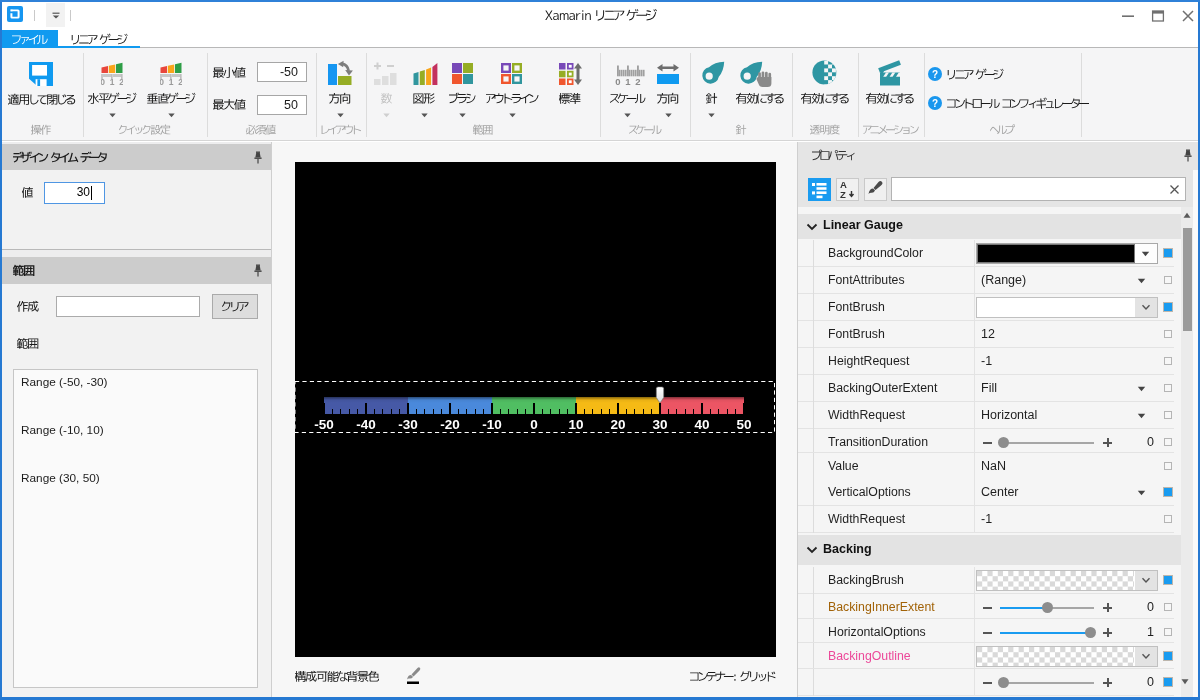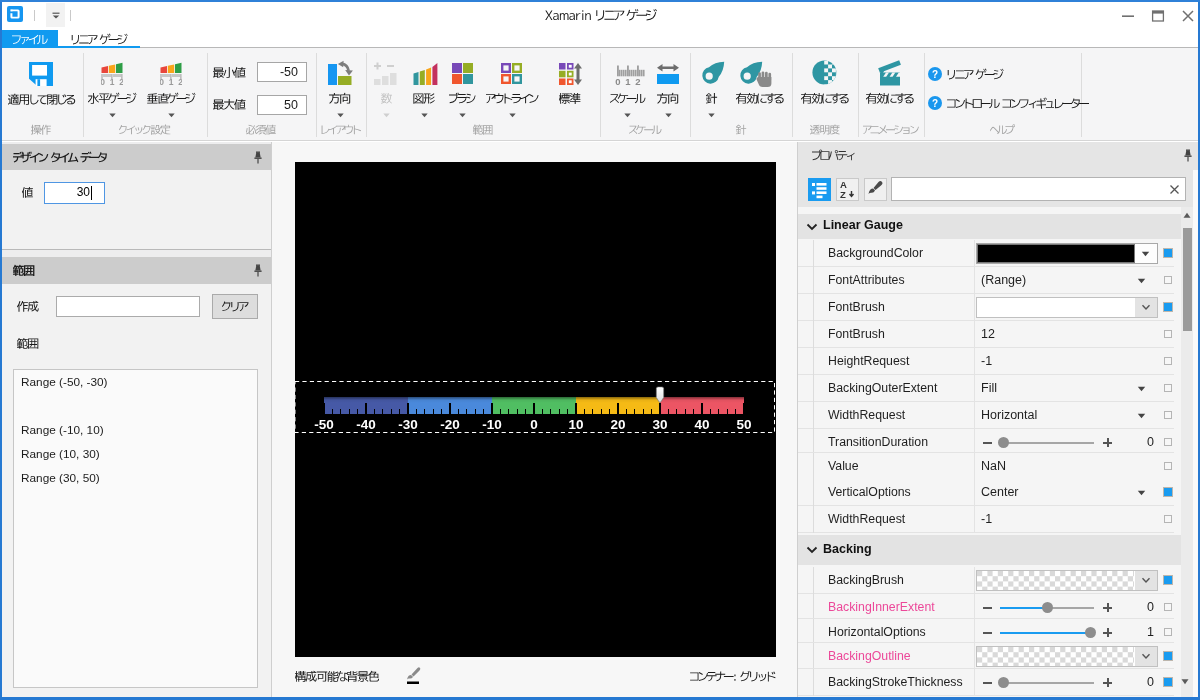--- a/index.html
+++ b/index.html
@@ -399,21 +399,20 @@
 <div class="abs" style="left:212px;top:294px;width:46px;height:25px;background:#dddddd;border:1px solid #aaaaaa"></div>
 <svg class="t" style="left:222.0px;top:297.2px" width="27" height="18" viewBox="0 -13.80 27 18">
       <path d="M7.4 -7.3H2.7Q2 -5.2 0.3 -3.7L-0.3 -4.3Q1.9 -6.4 2.2 -9.4L3.1 -9.3Q3.1 -8.8 2.9 -8.2H8.4V-8Q8.4 -4 6.5 -2Q4.6 -0 0.5 0.3L0.3 -0.5Q4 -0.9 5.7 -2.4Q7.3 -4 7.4 -7.3Z M15.6 -8.9H16.6V-5.8Q16.6 -2.8 15.2 -1.3Q13.8 0.2 10.8 0.6L10.5 -0.3Q13.4 -0.7 14.5 -1.9Q15.6 -3.2 15.6 -5.8ZM9.3 -3.6V-8.9H10.3V-3.6Z M17.1 -7.7V-8.6H26.5V-7.7Q26.2 -6.5 25.3 -5.4Q24.4 -4.4 23.2 -3.8L22.7 -4.5Q24.9 -5.6 25.6 -7.7ZM20.6 -6.6H21.5Q21.5 -3.5 20.8 -2Q20 -0.4 18.2 0.4L17.7 -0.4Q19.3 -1 20 -2.4Q20.6 -3.8 20.6 -6.6Z" fill="#1c1c1c"></path>
     </svg>
 <svg class="t" style="left:17.0px;top:334.2px" width="23" height="18" viewBox="0 -13.80 23 18">
       <path d="M1.2 -3.4H2.4V-4.2H1.2ZM1.2 -2H2.4V-2.8H1.2ZM4.4 -3.4V-4.2H3.2V-3.4ZM4.4 -2.8H3.2V-2H4.4ZM4.7 -6.9Q5.3 -7.5 5.9 -8.3Q6.4 -9.1 6.6 -9.9L7.5 -9.8Q7.4 -9.3 7.1 -8.8H10.8V-8.1H8.5Q8.7 -7.5 8.9 -6.9L8.1 -6.6Q7.9 -7.2 7.5 -8.1H6.7Q6.1 -7 5.3 -6.3ZM-0.1 -6.7Q0.5 -7.4 1.1 -8.2Q1.6 -9.1 1.8 -9.9L2.7 -9.8Q2.5 -9.3 2.4 -8.8H5.6V-8.1H3.6Q3.8 -7.5 4.1 -6.9L3.3 -6.6V-6.1H5.5V-5.4H3.3V-4.8H5.2V-1.4H3.3V-0.8H5.6V-0.1H3.3V1H2.3V-0.1H0V-0.8H2.3V-1.4H1.2H0.4V-4.8H2.3V-5.4H0.1V-6.1H2.3V-6.9H3.1Q2.9 -7.6 2.7 -8.1H2Q1.3 -7 0.5 -6.2ZM10.8 -1.7Q10.8 -1 10.8 -0.7Q10.7 -0.3 10.6 0.1Q10.5 0.4 10.4 0.5Q10.2 0.7 9.9 0.8Q9.6 0.9 9.2 0.9Q8.9 0.9 8.2 0.9Q7.5 0.9 7.2 0.9Q6.8 0.9 6.5 0.8Q6.2 0.7 6.1 0.6Q6 0.4 6 0.2Q5.9 -0 5.9 -0.5V-6.4H10.3V-3.3Q10.3 -2.5 10.1 -2.3Q9.9 -2.1 9.1 -2.1Q8.5 -2.1 7.6 -2.1L7.5 -2.9Q8.5 -2.9 8.9 -2.9Q9.3 -2.9 9.3 -2.9Q9.4 -3 9.4 -3.4V-5.7H6.8V-0.6Q6.8 -0.1 7 0Q7.2 0.1 8.2 0.1Q8.6 0.1 8.8 0.1Q8.9 0.1 9.2 0.1Q9.4 0 9.4 0Q9.5 -0 9.6 -0.2Q9.8 -0.3 9.8 -0.4Q9.8 -0.5 9.8 -0.7Q9.9 -1 9.9 -1.2Q9.9 -1.4 9.9 -1.8Z M15.1 -3.7H17.4V-6H15.2Q15.2 -4.6 15.1 -3.7ZM12 0.5V1H11.1V-9.4H21.3V1H20.4V0.5ZM20 -3.7V-2.9H18.2V-0.6H17.4V-2.9H14.9Q14.8 -2.2 14.4 -1.6Q14 -1 13.3 -0.5L12.7 -1Q13.3 -1.5 13.6 -1.9Q13.9 -2.3 14.1 -2.9H12.4V-3.7H14.2Q14.4 -4.5 14.4 -6H12.5V-6.7H14.4V-8.3H15.2V-6.7H17.4V-8.3H18.2V-6.7H19.9V-6H18.2V-3.7ZM20.4 -0.3V-8.6H12V-0.3Z" fill="#1c1c1c"></path>
     </svg>
 <div class="abs" style="left:13px;top:369px;width:245px;height:319px;background:#fafafa;border:1px solid #c6c6c6"></div>
 <div class="abs" style="left:21px;top:370px;width:200px;height:24px;font-size:11.8px;color:#1c1c1c;line-height:24px">Range (-50, -30)</div>
 <div class="abs" style="left:21px;top:418px;width:200px;height:24px;font-size:11.8px;color:#1c1c1c;line-height:24px">Range (-10, 10)</div>
-<div class="abs" style="left:21px;top:442px;width:200px;height:24px;font-size:11.8px;color:#1c1c1c;line-height:24px">Range (10, 30)</div>
 <div class="abs" style="left:21px;top:466px;width:200px;height:24px;font-size:11.8px;color:#1c1c1c;line-height:24px">Range (30, 50)</div>
 <div class="abs" style="left:271px;top:142px;width:527px;height:557px;background:#f7f7f7"></div>
 <div class="abs" style="left:271px;top:142px;width:1px;height:557px;background:#cfcfcf"></div>
 <div class="abs" style="left:797px;top:142px;width:1px;height:557px;background:#cfcfcf"></div>
 <div class="abs" style="left:295px;top:162px;width:481px;height:495px;background:#000"></div>
 <svg class="abs" style="left:295px;top:162px" width="480" height="494" viewBox="0 0 480 494">
       <rect x="0" y="219.5" width="479.5" height="51" fill="none" stroke="#fff" stroke-width="1" stroke-dasharray="4.2 3.2"></rect>
       <rect x="29.0" y="235" width="84.0" height="17" fill="#4659A6"></rect>
       <rect x="113.0" y="235" width="84.0" height="17" fill="#4A89DB"></rect>
       <rect x="197.0" y="235" width="84.0" height="17" fill="#50BE62"></rect>
@@ -728,21 +727,21 @@
       </g>
     </svg>
 <div class="abs" style="left:1135px;top:571px;width:22px;height:19px;background:#e3e3e3"></div>
 <svg class="abs" style="left:1141px;top:577px" width="10" height="7" viewBox="0 0 10 7">
       <path d="M1.5 1.2 L5 5 L8.5 1.2" fill="none" stroke="#555" stroke-width="1.4"></path>
     </svg>
 <div class="abs" style="left:1163px;top:575px;width:10px;height:10px;background:#199bf0;border:1px solid #bdb6ad"></div>
 <div class="abs" style="left:798px;top:594px;width:376px;height:27px;border-bottom:1px solid #e3e3e3;background:#f5f5f5"></div>
 <div class="abs" style="left:813px;top:594px;width:1px;height:27px;background:#dcdcdc"></div>
 <div class="abs" style="left:974px;top:594px;width:1px;height:27px;background:#e3e3e3"></div>
-<div class="abs" style="left:828px;top:594px;height:27px;line-height:27px;font-size:12.3px;color:#ec4899">BackingInnerExtent</div>
+<div class="abs" style="left:828px;top:594px;height:27px;line-height:27px;font-size:12.3px;color:#a16207">BackingInnerExtent</div>
 <div class="abs" style="left:983px;top:606.5px;width:9px;height:2px;background:#555"></div>
 <div class="abs" style="left:1103px;top:606.5px;width:9px;height:2px;background:#555"></div>
 <div class="abs" style="left:1106.5px;top:603.0px;width:2px;height:9px;background:#555"></div>
 <div class="abs" style="left:1000px;top:606.5px;width:94px;height:2px;background:#a6a6a6"></div>
 <div class="abs" style="left:1000px;top:606.5px;width:48px;height:2px;background:#199bf0"></div>
 <div class="abs" style="left:1042.4px;top:602.0px;width:11px;height:11px;border-radius:50%;background:#8d8d8d"></div>
 <div class="abs" style="left:1122px;top:594px;width:32px;height:27px;line-height:27px;font-size:12.5px;color:#1f1f1f;text-align:right">0</div>
 <div class="abs" style="left:1164px;top:603px;width:8px;height:8px;background:#f7f7f7;border:1px solid #b5b5b5"></div>
 <div class="abs" style="left:798px;top:619px;width:376px;height:27px;border-bottom:1px solid #e3e3e3;background:#f5f5f5"></div>
 <div class="abs" style="left:813px;top:619px;width:1px;height:27px;background:#dcdcdc"></div>
@@ -829,21 +828,20 @@
       </g>
     </svg>
 <div class="abs" style="left:1135px;top:647px;width:22px;height:19px;background:#e3e3e3"></div>
 <svg class="abs" style="left:1141px;top:653px" width="10" height="7" viewBox="0 0 10 7">
       <path d="M1.5 1.2 L5 5 L8.5 1.2" fill="none" stroke="#555" stroke-width="1.4"></path>
     </svg>
 <div class="abs" style="left:1163px;top:651px;width:10px;height:10px;background:#199bf0;border:1px solid #bdb6ad"></div>
 <div class="abs" style="left:798px;top:669px;width:376px;height:27px;border-bottom:1px solid #e3e3e3;background:#f5f5f5"></div>
 <div class="abs" style="left:813px;top:669px;width:1px;height:27px;background:#dcdcdc"></div>
 <div class="abs" style="left:974px;top:669px;width:1px;height:27px;background:#e3e3e3"></div>
-<div class="abs" style="left:828px;top:669px;height:27px;line-height:27px;font-size:12.3px;color:#1f1f1f">BackingStrokeThickness</div>
 <div class="abs" style="left:983px;top:681.5px;width:9px;height:2px;background:#555"></div>
 <div class="abs" style="left:1103px;top:681.5px;width:9px;height:2px;background:#555"></div>
 <div class="abs" style="left:1106.5px;top:678.0px;width:2px;height:9px;background:#555"></div>
 <div class="abs" style="left:1000px;top:681.5px;width:94px;height:2px;background:#a6a6a6"></div>
 <div class="abs" style="left:1000px;top:681.5px;width:4px;height:2px;background:#199bf0"></div>
 <div class="abs" style="left:998.3px;top:677.0px;width:11px;height:11px;border-radius:50%;background:#8d8d8d"></div>
 <div class="abs" style="left:1122px;top:669px;width:32px;height:27px;line-height:27px;font-size:12.5px;color:#1f1f1f;text-align:right">0</div>
 <div class="abs" style="left:1163px;top:677px;width:10px;height:10px;background:#199bf0;border:1px solid #bdb6ad"></div>
 <div class="abs" style="left:798px;top:452px;width:376px;height:1px;background:#e3e3e3"></div>
 <div class="abs" style="left:798px;top:618px;width:376px;height:1px;background:#e3e3e3"></div>

